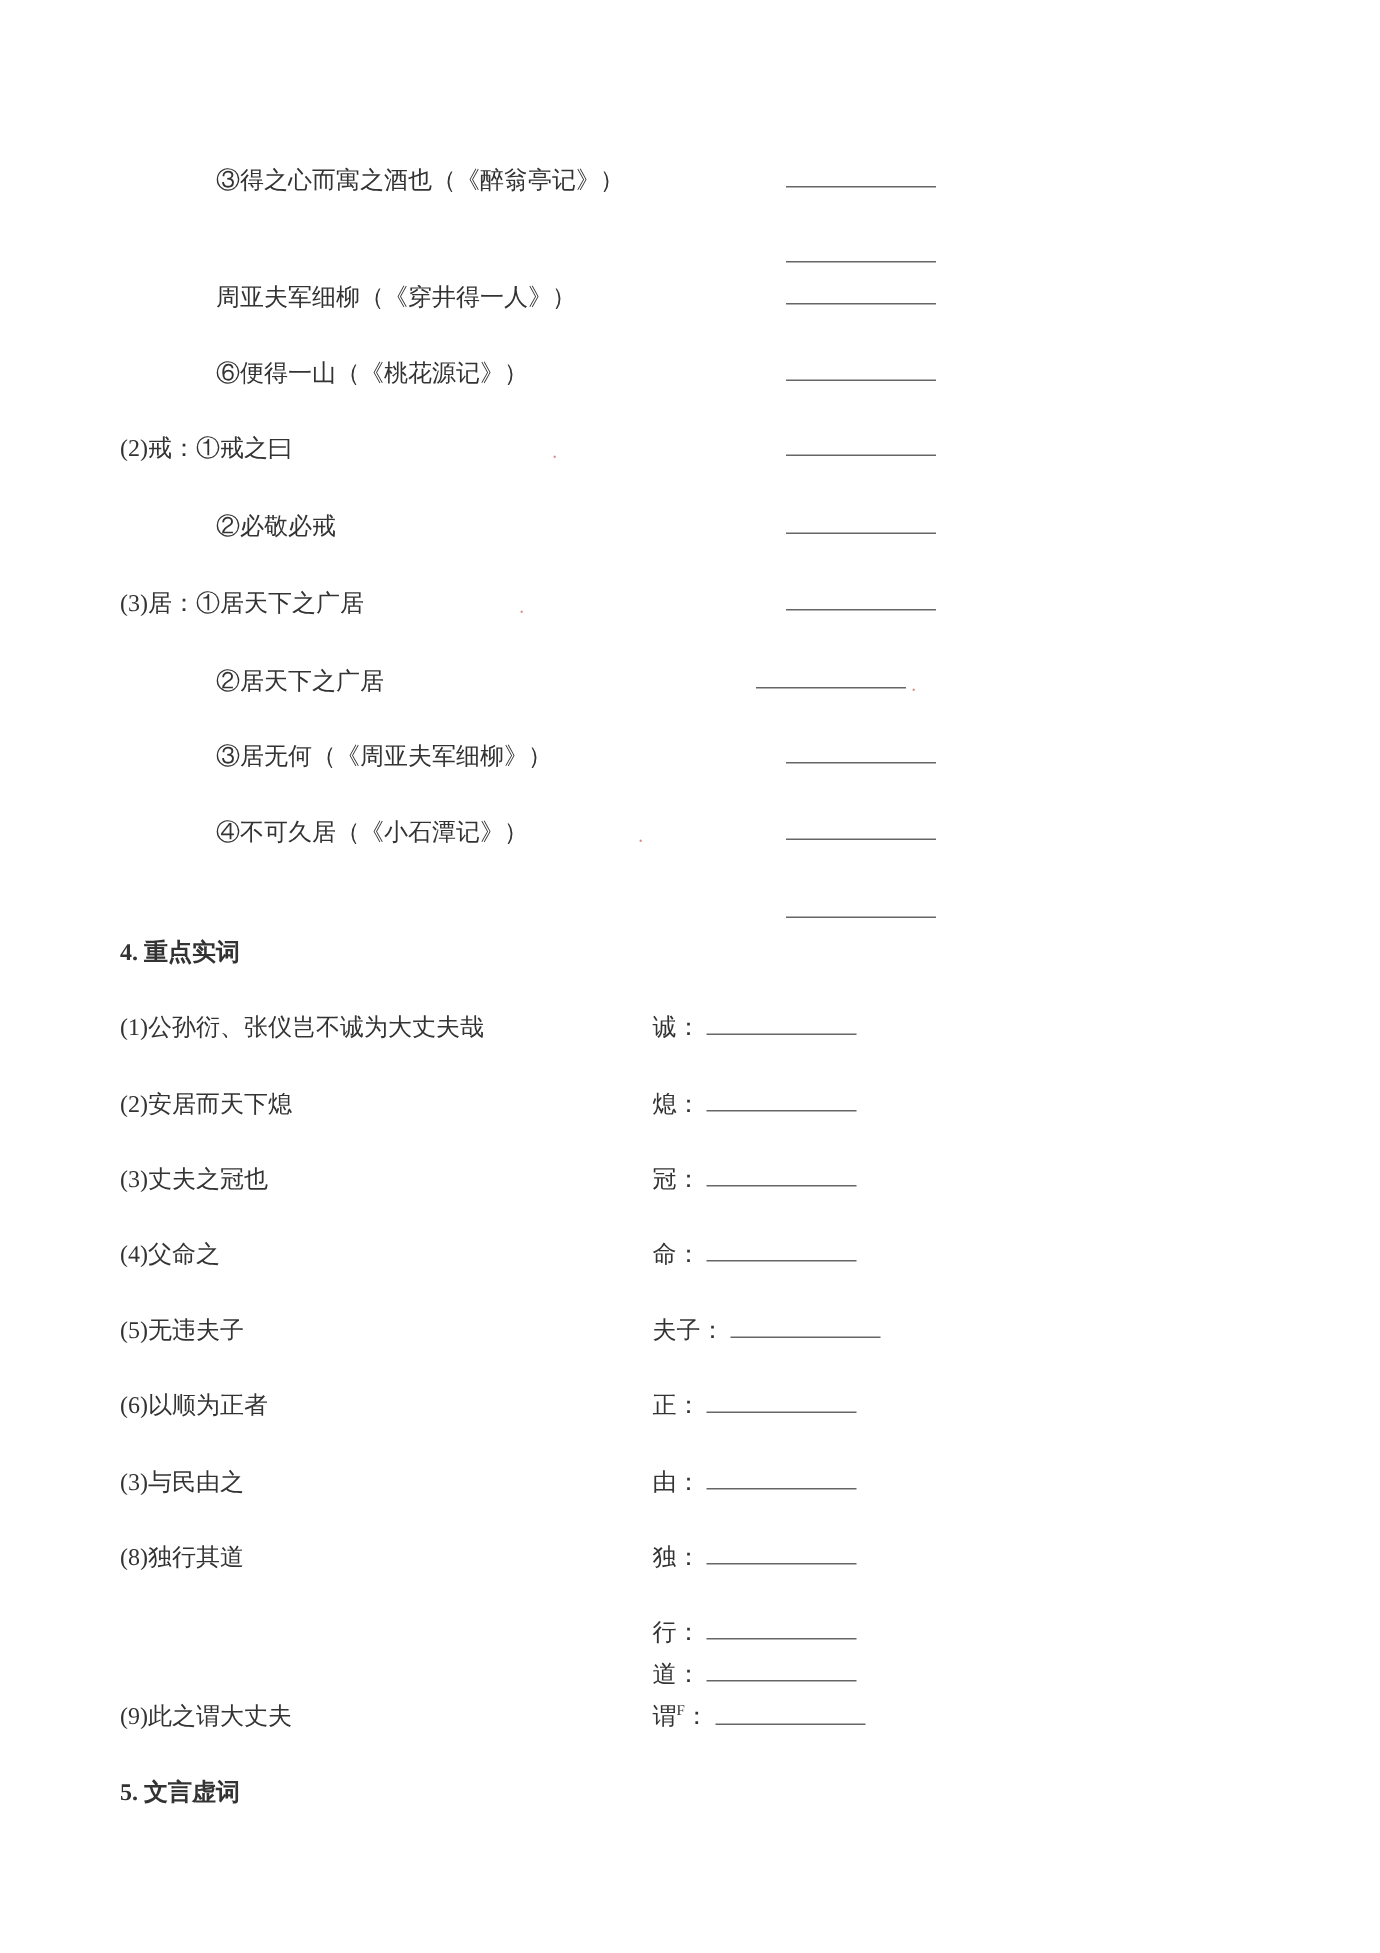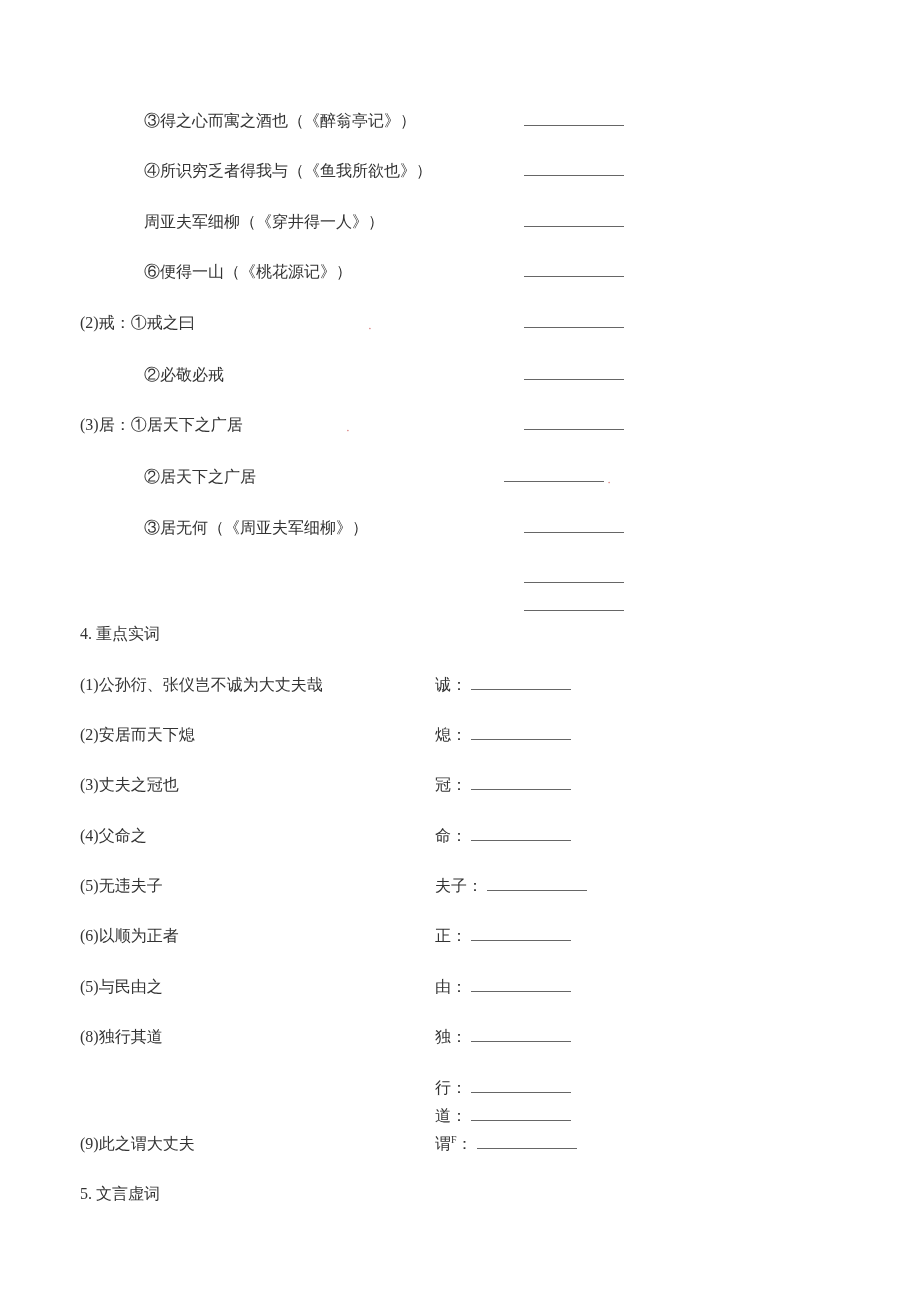--- a/index.html
+++ b/index.html
@@ -36,40 +36,40 @@
     .blank-line {
       display: inline-block;
       border-bottom: 1px solid #666;
       width: 100px;
       height: 14px;
       vertical-align: baseline;
       margin-left: 4px;
     }
     .section-header {
       margin-bottom: 28px;
+      font-weight: bold;
     }
     .tiny-mark {
       color: #d88;
       font-size: 10px;
       vertical-align: sub;
     }
     .superscript {
       font-size: 10px;
       vertical-align: super;
     }
   </style>
 </head>
 <body>
 
 <div class="row indent-2">
   <span class="left-col">③得之心而寓之酒也（《醉翁亭记》）</span>
   <span class="right-col"><span class="blank-line"></span></span>
 </div>
 <div class="row indent-2">
-  <span class="left-col">④所识穷乏者得我与（《鱼我所欲也》）</span>
   <span class="right-col"><span class="blank-line"></span></span>
 </div>
 <div class="row indent-2">
   <span class="left-col">周亚夫军细柳（《穿井得一人》）</span>
   <span class="right-col"><span class="blank-line"></span></span>
 </div>
 <div class="row indent-2">
   <span class="left-col">⑥便得一山（《桃花源记》）</span>
   <span class="right-col"><span class="blank-line"></span></span>
 </div>
@@ -89,20 +89,21 @@
 </div>
 <div class="row indent-2">
   <span class="left-col">②居天下之广居</span>
   <span class="right-col" style="left:420px;"><span class="blank-line"></span><span class="tiny-mark">・</span></span>
 </div>
 <div class="row indent-2">
   <span class="left-col">③居无何（《周亚夫军细柳》）</span>
   <span class="right-col"><span class="blank-line"></span></span>
 </div>
 <div class="row indent-2">
+  <span class="left-col"><span>④不可久居（《小石潭记》）</span><span style="display:inline-block;width:70px;"></span><span class="tiny-mark">・</span></span>
   <span class="right-col"><span class="blank-line"></span></span>
 </div>
 <div class="row indent-2">
   <span class="right-col"><span class="blank-line"></span></span>
 </div>
 
 <div class="row section-header indent-1">
   <span>4. 重点实词</span>
 </div>
 
@@ -124,21 +125,21 @@
 </div>
 <div class="row indent-1">
   <span class="left-col">(5)无违夫子</span>
   <span class="right-col2"><span>夫子：</span><span class="blank-line"></span></span>
 </div>
 <div class="row indent-1">
   <span class="left-col">(6)以顺为正者</span>
   <span class="right-col2"><span>正：</span><span class="blank-line"></span></span>
 </div>
 <div class="row indent-1">
-  <span class="left-col">(5)与民由之</span>
+  <span class="left-col">(3)与民由之</span>
   <span class="right-col2"><span>由：</span><span class="blank-line"></span></span>
 </div>
 <div class="row indent-1">
   <span class="left-col">(8)独行其道</span>
   <span class="right-col2"><span>独：</span><span class="blank-line"></span></span>
 </div>
 <div class="row indent-1">
   <span class="left-col"></span>
   <span class="right-col2"><span>行：</span><span class="blank-line"></span></span>
 </div>

